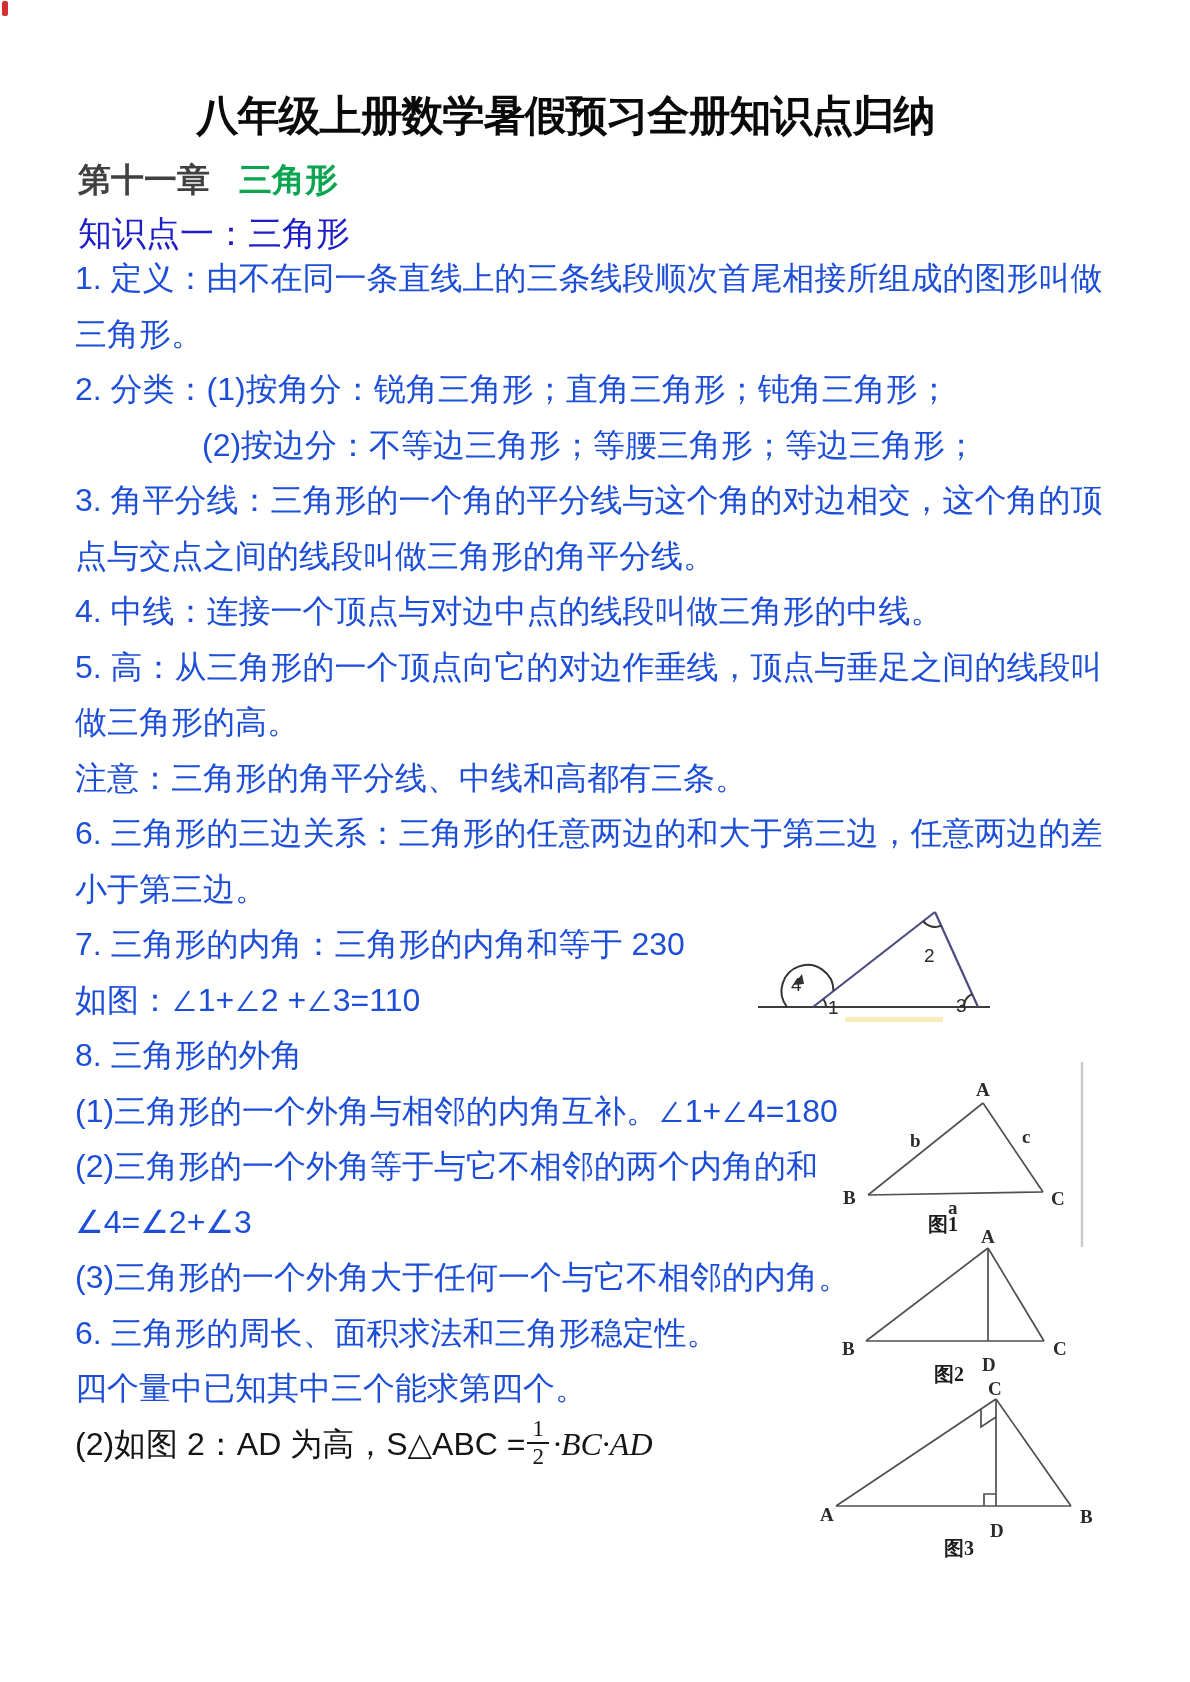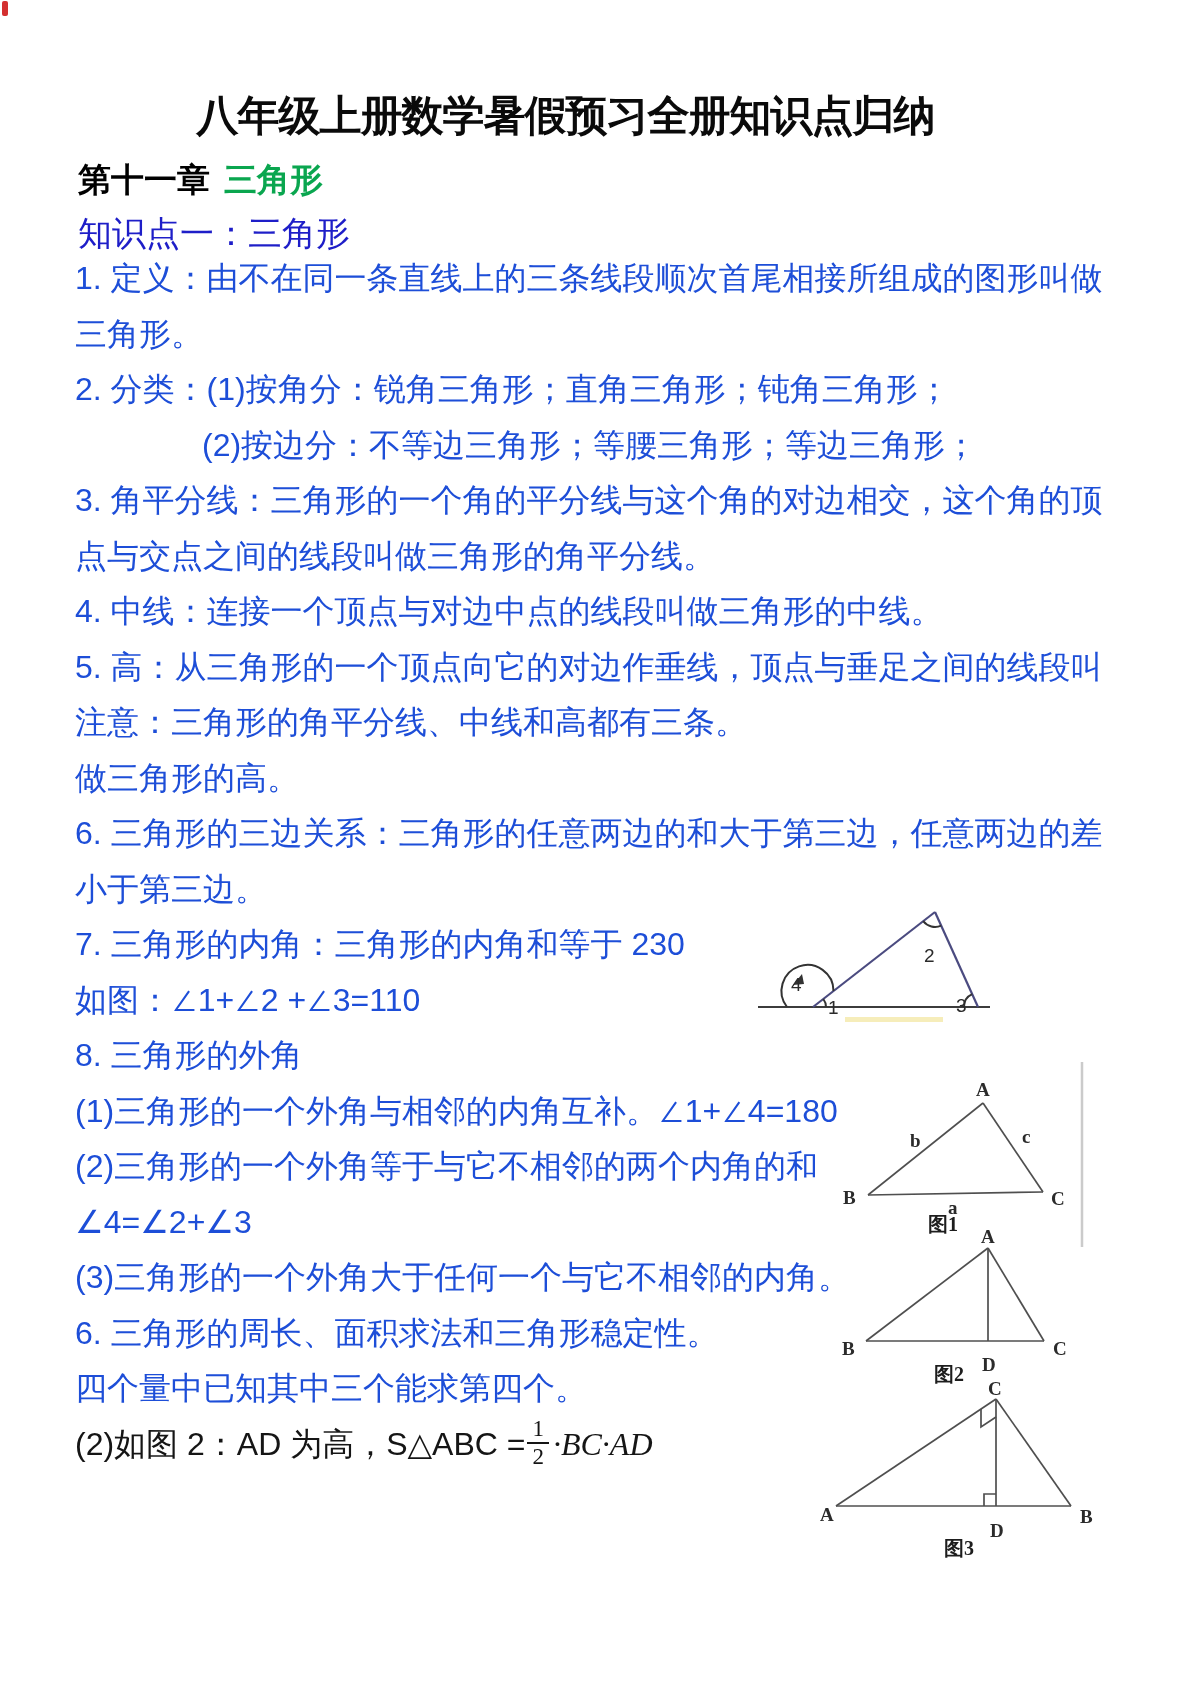--- a/index.html
+++ b/index.html
@@ -6,22 +6,22 @@
   body{
     width:1190px;height:1682px;position:relative;background:#ffffff;
     font-family:"Liberation Sans",sans-serif;color:#151515;overflow:hidden;
   }
   .corner-mark{position:absolute;left:2px;top:1px;width:6px;height:15px;background:#d43030;border-radius:2px;}
   .doc-title{
     position:absolute;left:0;top:88px;width:1190px;padding-right:59px;box-sizing:border-box;
     text-align:center;font-size:42px;font-weight:bold;letter-spacing:-1px;color:#0a0a0a;
   }
   .chapter-line{position:absolute;left:78px;top:158px;font-size:33px;font-weight:bold;}
-  .chapter-label{color:#000000;}
-  .chapter-name{color:#0aa64f;margin-left:14px;}
+  .chapter-label{color:#404040;}
+  .chapter-name{color:#0aa64f;margin-left:29px;}
   .section-heading{position:absolute;left:78px;top:211px;font-size:34px;font-weight:normal;color:#1e1ec8;}
   .body-text{position:absolute;left:75px;top:251px;width:1060px;}
   .tline{height:55.5px;line-height:55.5px;font-size:32px;white-space:nowrap;color:#1d4ed8;}
   .formula-line{height:55.5px;line-height:55.5px;font-size:32px;white-space:nowrap;color:#151515;}
   .frac{display:inline-block;vertical-align:middle;text-align:center;font-size:23px;line-height:1.05;
         font-family:"Liberation Serif",serif;margin:0 4px 6px 2px;}
   .frac .num{display:block;border-bottom:2px solid #151515;padding:0 5px 1px;}
   .frac .den{display:block;padding-top:1px;}
   .math-italic{font-family:Liberation Serif, serif;font-style:italic;}
   svg.fig-overlay{position:absolute;left:0;top:0;pointer-events:none;}
@@ -45,22 +45,22 @@
 <div class="body-text">
   <div>
       <div class="tline">1. 定义：由不在同一条直线上的三条线段顺次首尾相接所组成的图形叫做</div>
       <div class="tline">三角形。</div>
       <div class="tline">2. 分类：(1)按角分：锐角三角形；直角三角形；钝角三角形；</div>
       <div class="tline" style="padding-left: 127px;">(2)按边分：不等边三角形；等腰三角形；等边三角形；</div>
       <div class="tline">3. 角平分线：三角形的一个角的平分线与这个角的对边相交，这个角的顶</div>
       <div class="tline">点与交点之间的线段叫做三角形的角平分线。</div>
       <div class="tline">4. 中线：连接一个顶点与对边中点的线段叫做三角形的中线。</div>
       <div class="tline">5. 高：从三角形的一个顶点向它的对边作垂线，顶点与垂足之间的线段叫</div>
+      <div class="tline">做三角形的高。</div>
       <div class="tline">注意：三角形的角平分线、中线和高都有三条。</div>
-      <div class="tline">做三角形的高。</div>
       <div class="tline">6. 三角形的三边关系：三角形的任意两边的和大于第三边，任意两边的差</div>
       <div class="tline">小于第三边。</div>
       <div class="tline">7. 三角形的内角：三角形的内角和等于 230</div>
       <div class="tline">如图：∠1+∠2 +∠3=110</div>
       <div class="tline">8. 三角形的外角</div>
       <div class="tline">(1)三角形的一个外角与相邻的内角互补。∠1+∠4=180</div>
       <div class="tline">(2)三角形的一个外角等于与它不相邻的两个内角的和</div>
       <div class="tline">∠4=∠2+∠3</div>
       <div class="tline">(3)三角形的一个外角大于任何一个与它不相邻的内角。</div>
       <div class="tline">6. 三角形的周长、面积求法和三角形稳定性。</div>

